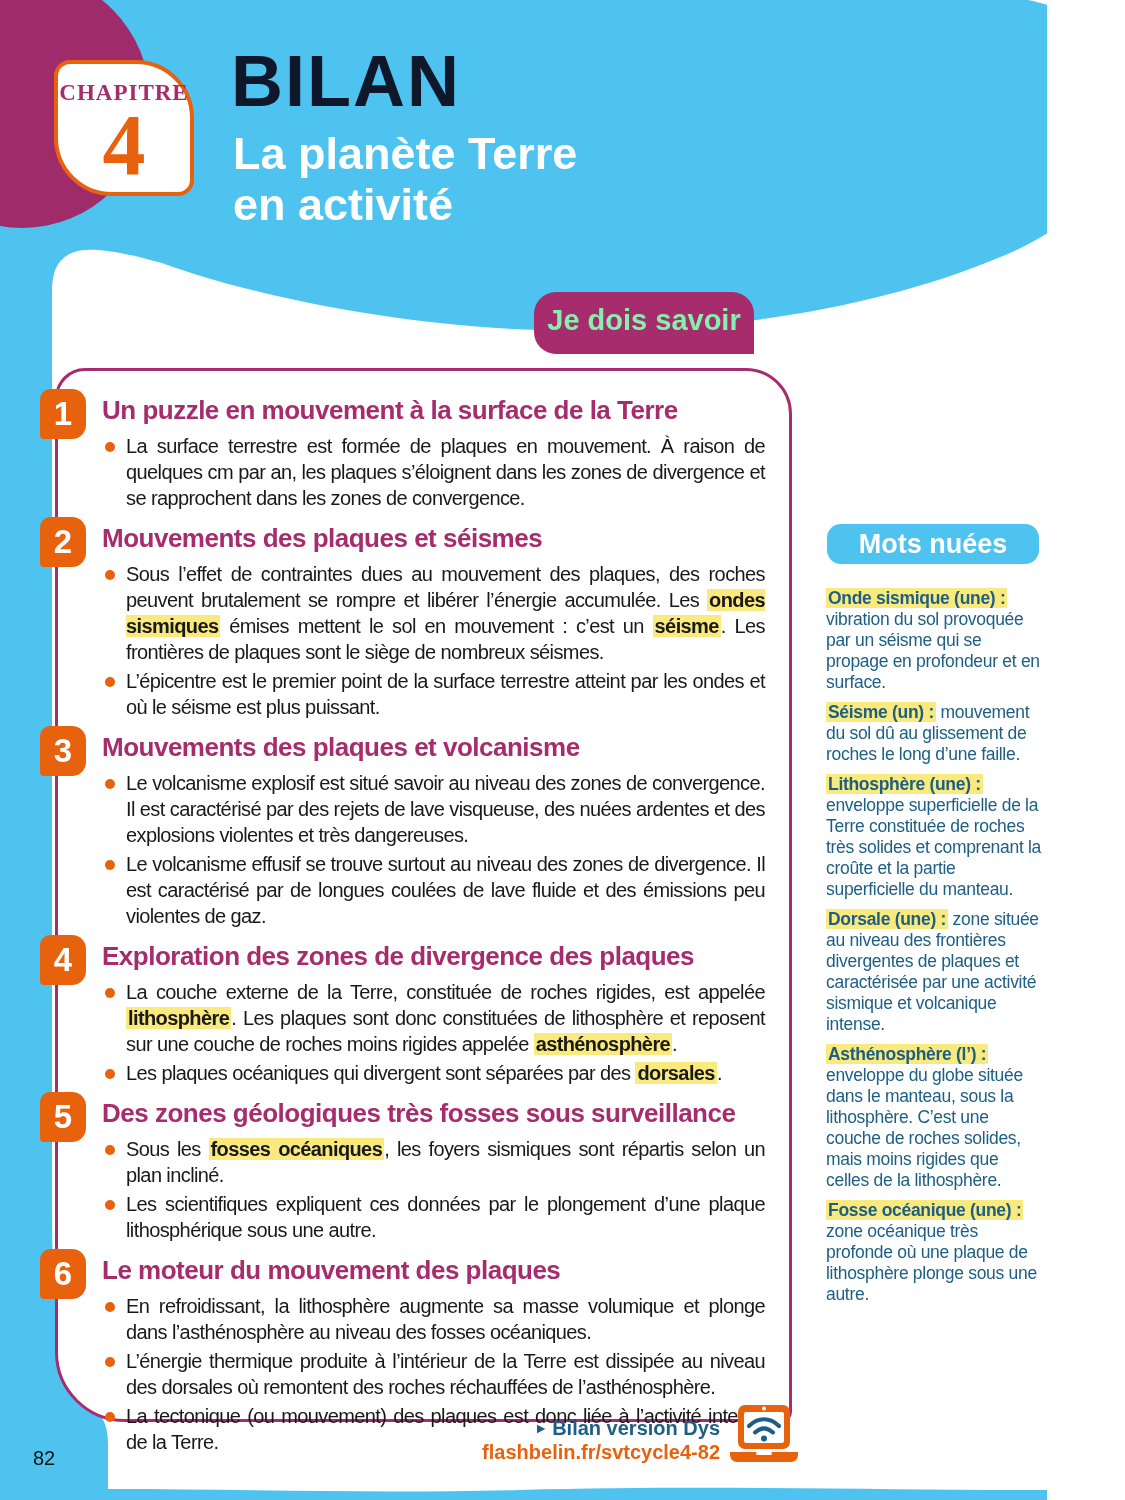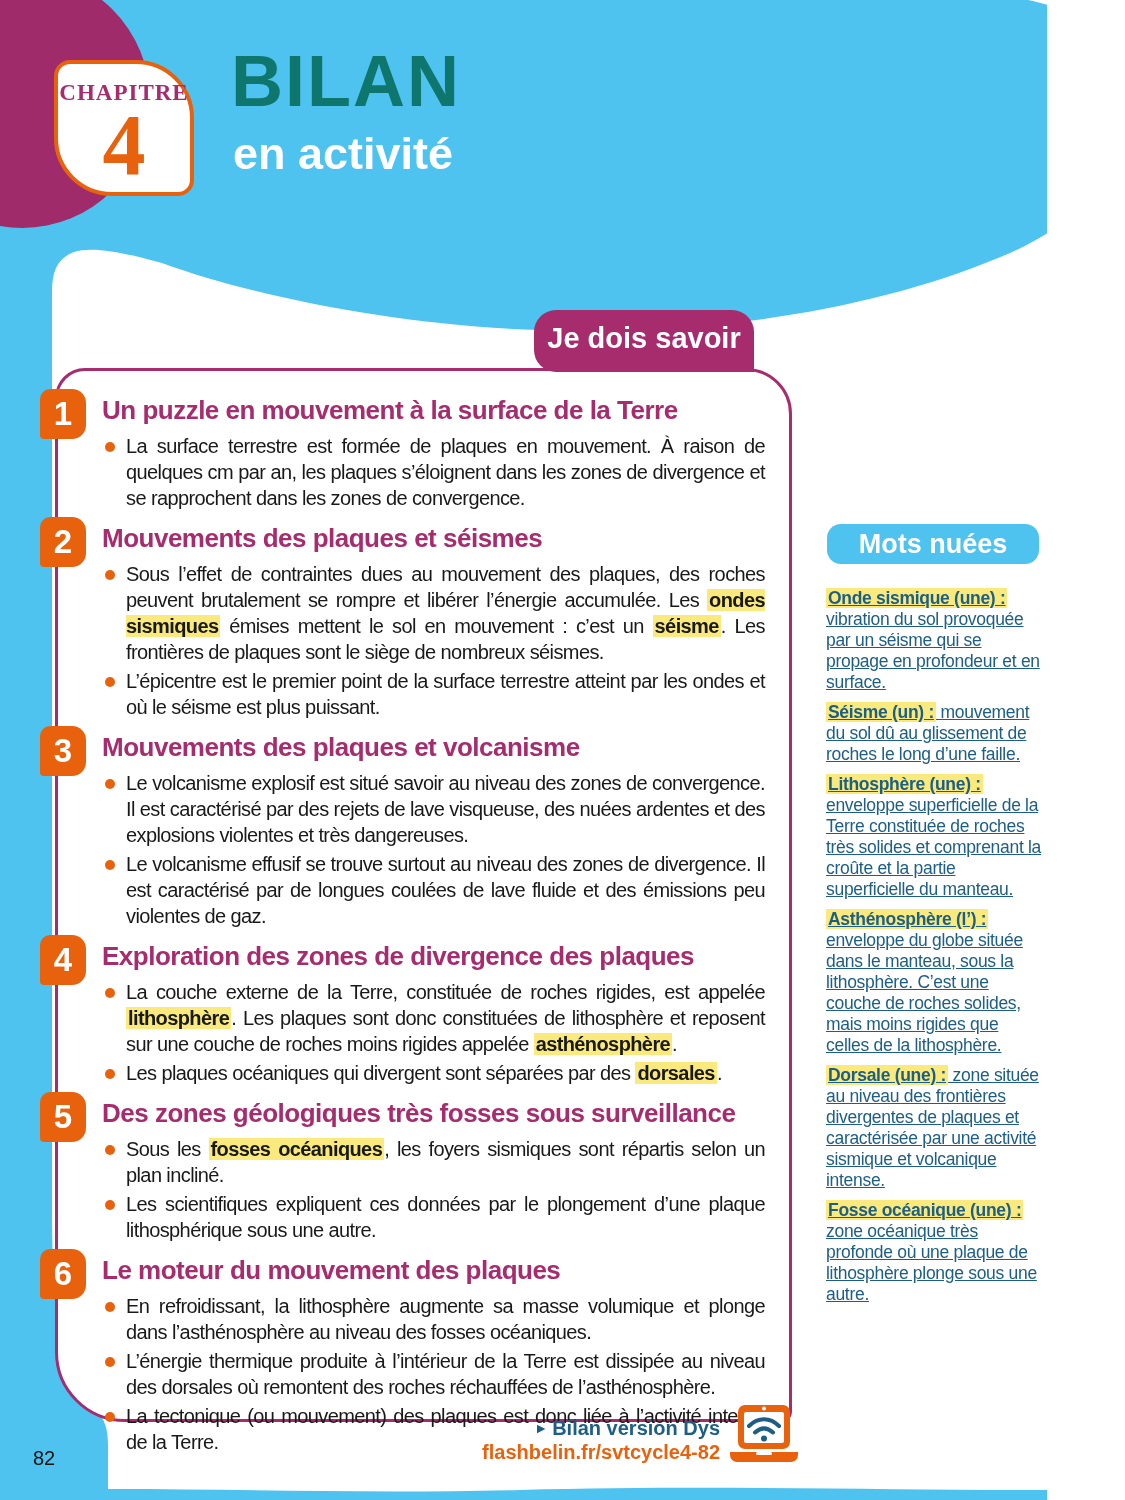--- a/index.html
+++ b/index.html
@@ -10,26 +10,26 @@
   
   .chapter-badge{position:absolute;left:54px;top:60px;width:140px;height:136px;background:#fff;
      border:4px solid #E8620D;border-radius:16px 58px 16px 58px;box-sizing:border-box;
      text-align:center;z-index:4;}
   .chapter-label{margin-top:16px;font-family:"Liberation Serif",serif;font-weight:bold;
      color:#A62C6E;font-size:23px;letter-spacing:1px;}
   .chapter-number{font-family:"Liberation Serif",serif;font-weight:bold;color:#E8620D;
      font-size:86px;line-height:0.92;}
 
   .main-title{position:absolute;left:231px;top:40px;font-size:72px;font-weight:bold;
-     color:#0f766e;letter-spacing:2px;z-index:2;}
+     color:#0f172a;letter-spacing:2px;z-index:2;}
   .subtitle{position:absolute;left:233px;top:128px;font-size:45px;font-weight:bold;color:#fff;
      line-height:1.14;z-index:2;}
 
-  .know-badge{position:absolute;left:534px;top:310px;width:220px;height:62px;background:#A62C6E;
-     color:#ffffff;border-radius:22px 22px 0 22px;font-size:29px;font-weight:bold;display:flex;
+  .know-badge{position:absolute;left:534px;top:292px;width:220px;height:62px;background:#A62C6E;
+     color:#86efac;border-radius:22px 22px 0 22px;font-size:29px;font-weight:bold;display:flex;
      align-items:center;justify-content:center;z-index:5;box-sizing:border-box;padding-bottom:6px;}
 
   .content-box{position:absolute;left:55px;top:368px;width:737px;height:1054px;background:#fff;
      border:3px solid #A62C6E;border-radius:30px 46px 10px 70px;box-sizing:border-box;
      z-index:2;padding:24px 24px 0 44px;}
 
   .section{position:relative;margin-bottom:12px;}
   .num-badge{position:absolute;left:-62px;top:-6px;width:46px;height:50px;background:#E8620D;
      color:#fff;font-weight:bold;font-size:33px;display:flex;align-items:center;
      justify-content:center;border-radius:10px 14px 14px 4px;}
@@ -41,21 +41,21 @@
   .bullets li::before{content:"";position:absolute;left:3px;top:9px;width:10px;height:10px;
      border-radius:50%;background:#E8620D;}
   .hl{background:#FAEA7E;font-weight:bold;padding:0 2px;}
 
   
   .kw-header{position:absolute;left:827px;top:524px;width:212px;height:40px;background:#4EC3F0;
      border-radius:14px;color:#fff;font-size:27px;font-weight:bold;display:flex;
      align-items:center;justify-content:center;z-index:2;}
   .kw-list{position:absolute;left:826px;top:588px;width:216px;z-index:2;}
   .kw-entry{margin:0 0 9px 0;font-size:17.5px;letter-spacing:-0.3px;line-height:21px;
-     color:#1C5E84;text-decoration:underline;}
+     color:#1C5E84;}
   .kw-term{background:#FAEA7E;font-weight:bold;padding:0 2px;}
 
   
   .dys-link{position:absolute;left:400px;top:1417px;width:320px;text-align:right;
      font-size:20px;font-weight:bold;color:#1C5E84;z-index:3;}
   .dys-arrow{font-size:14px;vertical-align:2px;margin-right:4px;}
   .dys-url{position:absolute;left:400px;top:1441px;width:320px;text-align:right;
      font-size:20px;font-weight:bold;color:#E8620D;z-index:3;}
   .laptop-icon{position:absolute;left:728px;top:1404px;width:72px;height:58px;z-index:3;}
   .page-number{position:absolute;left:33px;top:1447px;font-size:20px;color:#111;z-index:3;}
@@ -87,20 +87,21 @@
       L1125,1500 L0,1500 Z"></path>
   </svg>
 
   <div class="chapter-badge">
     <div class="chapter-label">CHAPITRE</div>
     <div class="chapter-number">4</div>
   </div>
 
   <div class="main-title">BILAN</div>
   <div class="subtitle">
+    <div>La planète Terre</div>
     <div>en activité</div>
   </div>
 
   <div class="know-badge">Je dois savoir</div>
 
   <div class="content-box">
     <div id="sections-root">
         <div class="section">
           <div class="num-badge">1</div>
           <h2 class="sec-title">Un puzzle en mouvement à la surface de la Terre</h2>
@@ -150,22 +151,22 @@
           </ul>
         </div>
       </div>
   </div>
 
   <div class="kw-header">Mots nuées</div>
   <div class="kw-list" id="keywords-root">
       <p class="kw-entry"><span class="kw-term">Onde sismique (une) :</span><span> vibration du sol provoquée par un séisme qui se propage en profondeur et en surface.</span></p>
       <p class="kw-entry"><span class="kw-term">Séisme (un) :</span><span> mouvement du sol dû au glissement de roches le long d’une faille.</span></p>
       <p class="kw-entry"><span class="kw-term">Lithosphère (une) :</span><span> enveloppe superficielle de la Terre constituée de roches très solides et comprenant la croûte et la partie superficielle du manteau.</span></p>
+      <p class="kw-entry"><span class="kw-term">Dorsale (une) :</span><span> zone située au niveau des frontières divergentes de plaques et caractérisée par une activité sismique et volcanique intense.</span></p>
       <p class="kw-entry"><span class="kw-term">Asthénosphère (l’) :</span><span> enveloppe du globe située dans le manteau, sous la lithosphère. C’est une couche de roches solides, mais moins rigides que celles de la lithosphère.</span></p>
-      <p class="kw-entry"><span class="kw-term">Dorsale (une) :</span><span> zone située au niveau des frontières divergentes de plaques et caractérisée par une activité sismique et volcanique intense.</span></p>
       <p class="kw-entry"><span class="kw-term">Fosse océanique (une) :</span><span> zone océanique très profonde où une plaque de lithosphère plonge sous une autre.</span></p>
     </div>
 
   <div class="dys-link">
     <span class="dys-arrow">►</span><span>Bilan version Dys</span>
   </div>
   <div class="dys-url">flashbelin.fr/svtcycle4-82</div>
 
   <svg class="laptop-icon" viewBox="0 0 72 58">
     <rect x="10" y="1" width="52" height="44" rx="7" fill="#E8620D"></rect>

